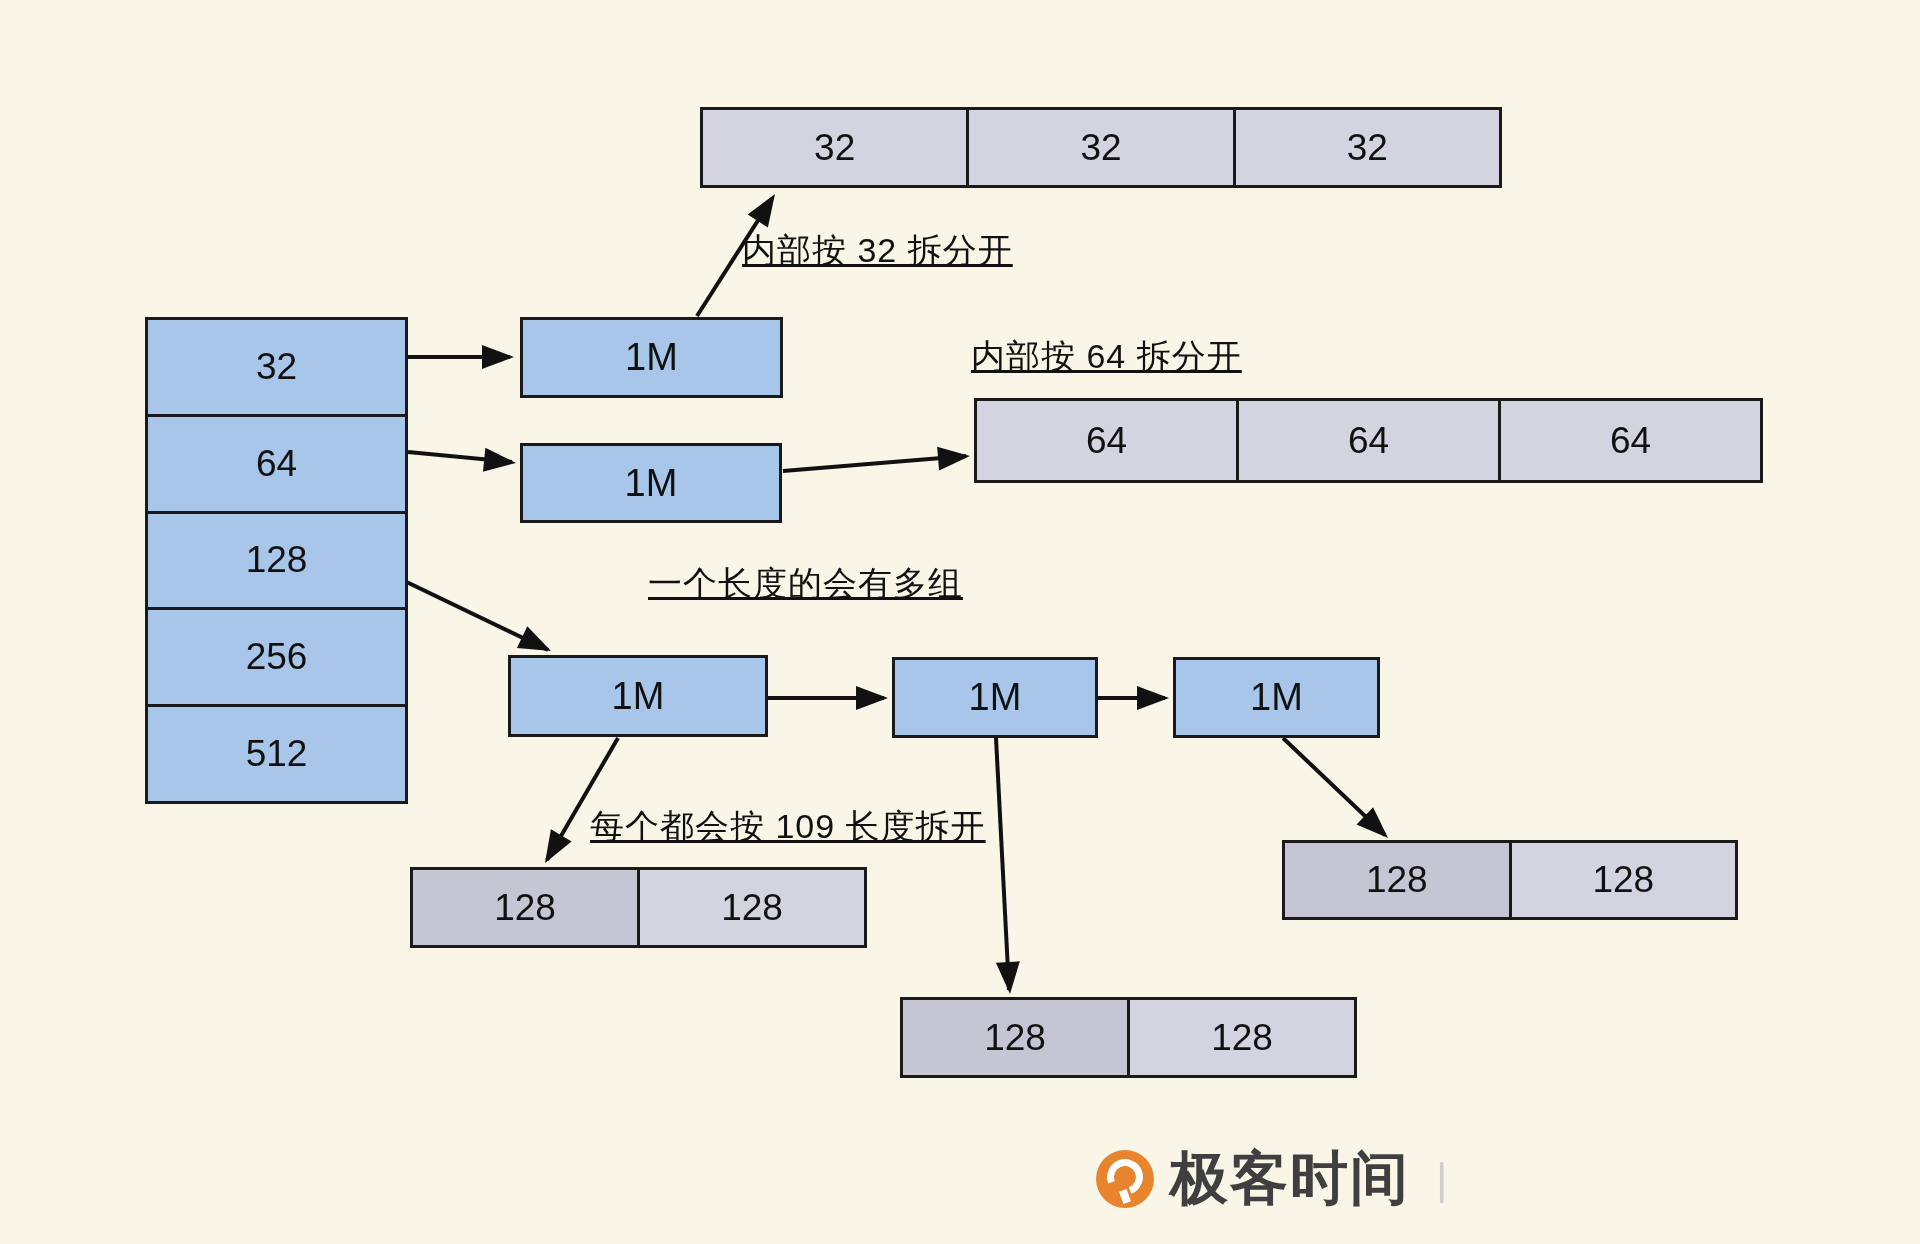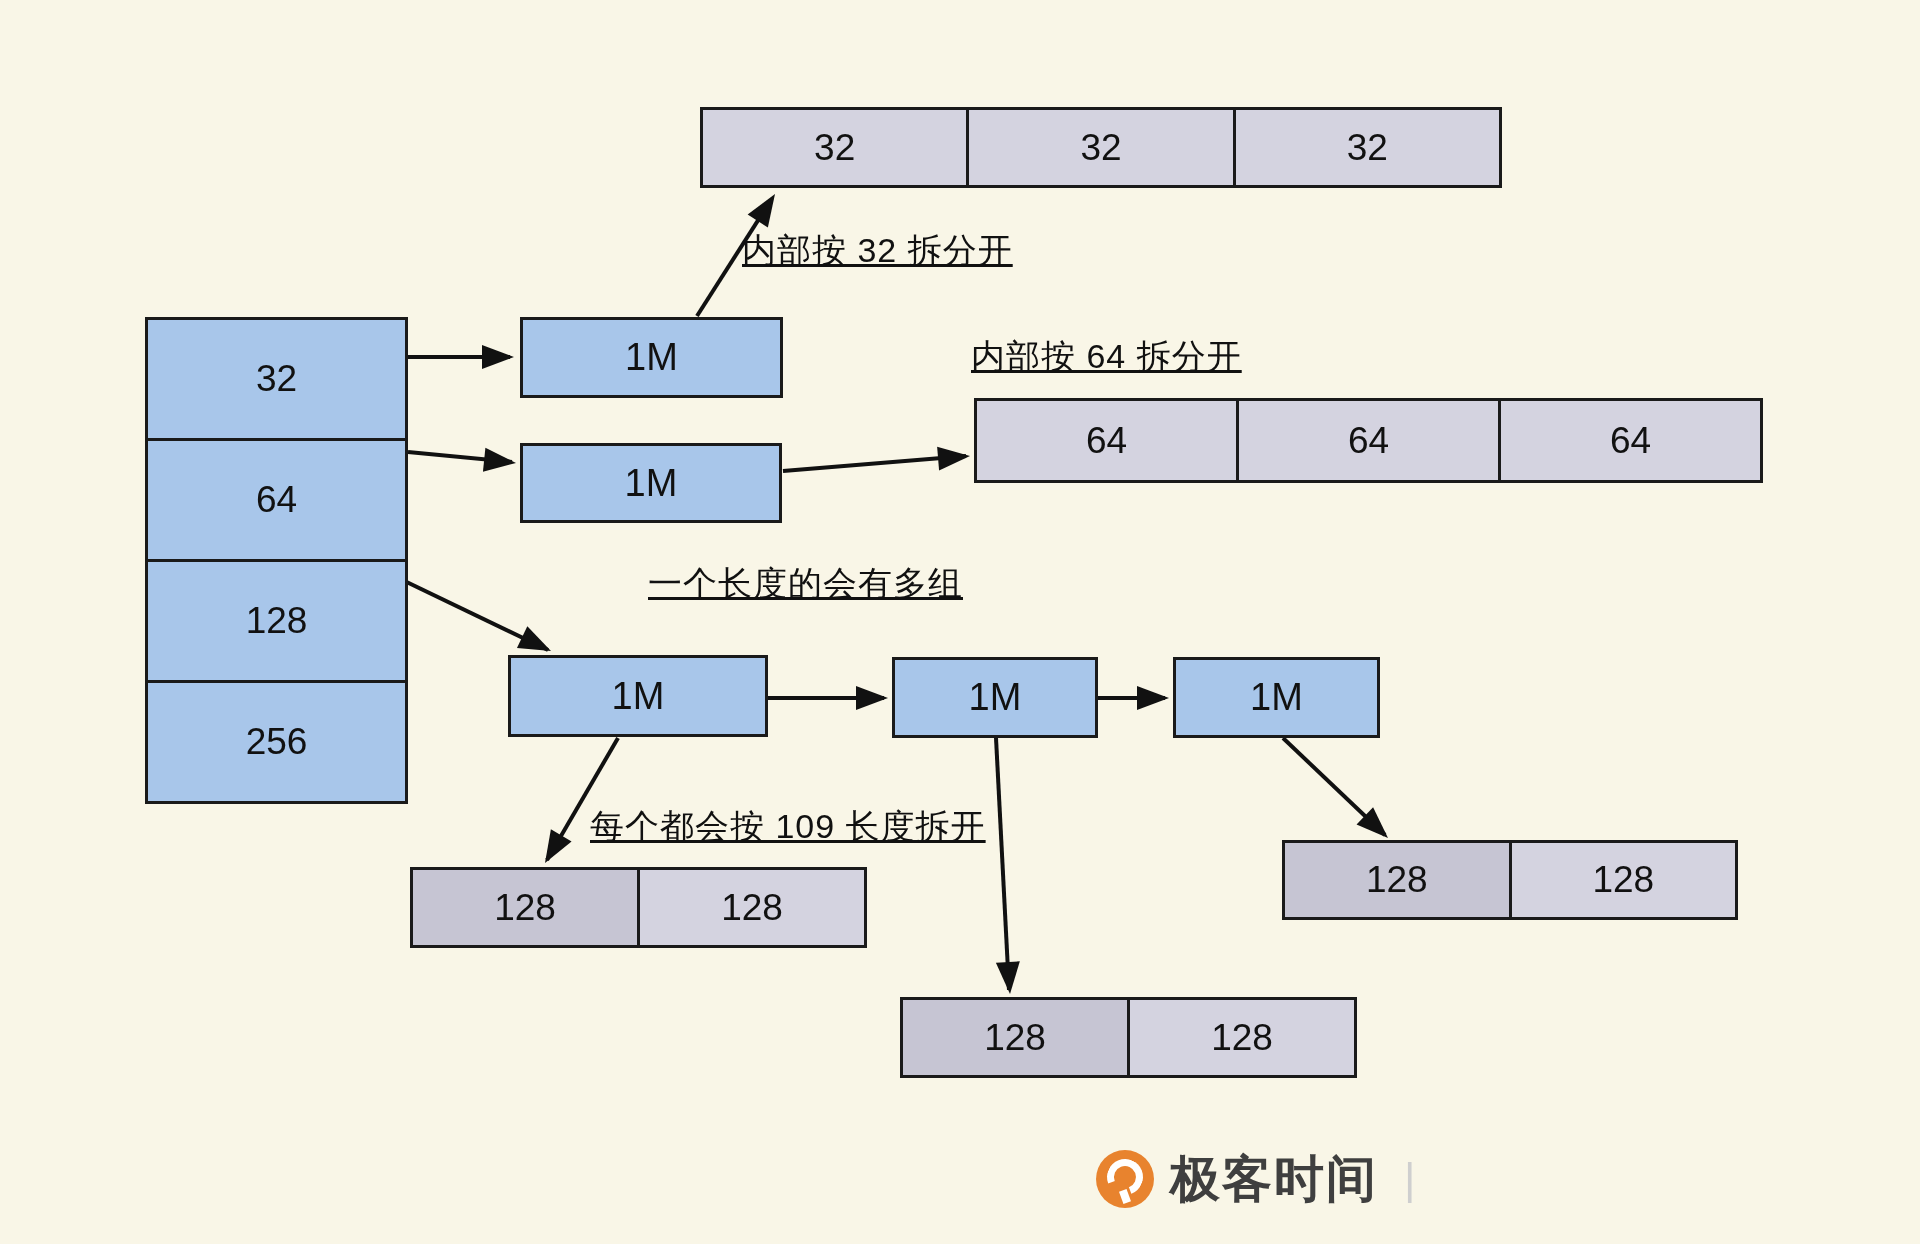--- a/index.html
+++ b/index.html
@@ -79,21 +79,21 @@
   .logo-ring{
     position:absolute;left:11px;top:9px;width:36px;height:36px;
     border:7px solid #ffffff;border-radius:50%;
     border-bottom-color:transparent;
     transform:rotate(24deg);
   }
   .logo-stub{
     position:absolute;left:25px;top:40px;width:8px;height:13px;
     background:#ffffff;transform:rotate(-20deg);
   }
-  .logo-brand{font-size:50px;font-weight:600;color:var(--brand);margin-left:16px;letter-spacing:2px;}
+  .logo-brand{font-size:58px;font-weight:600;color:var(--brand);margin-left:16px;letter-spacing:2px;}
   .logo-bar{font-size:44px;color:var(--bar);margin:0 18px 0 26px;font-weight:300;}
   .logo-course{font-size:46px;color:var(--course);letter-spacing:2px;}
 </style>
 </head>
 <body>
 
 <svg class="arrows abs" viewBox="0 0 1920 1244">
   <g>
     <line x1="408" y1="357" x2="510" y2="357"></line>
     <polygon points="0,0 -32,-12 -32,12" transform="translate(514,357)"></polygon>
@@ -134,20 +134,21 @@
     <line x1="1283" y1="738" x2="1385" y2="835"></line>
     <polygon points="0,0 -32,-12 -32,12" transform="translate(1388,838) rotate(43.6)"></polygon>
   </g>
 </svg>
 
 <div class="abs size-col">
   <div class="cell">32</div>
   <div class="cell">64</div>
   <div class="cell">128</div>
   <div class="cell">256</div>
+  <div class="cell">512</div>
 </div>
 
 <div class="abs box pool1">1M</div>
 <div class="abs box pool2">1M</div>
 <div class="abs box pool3">1M</div>
 <div class="abs box pool4">1M</div>
 <div class="abs box pool5">1M</div>
 
 <div class="abs row row-top32">
   <div class="cell">32</div>

